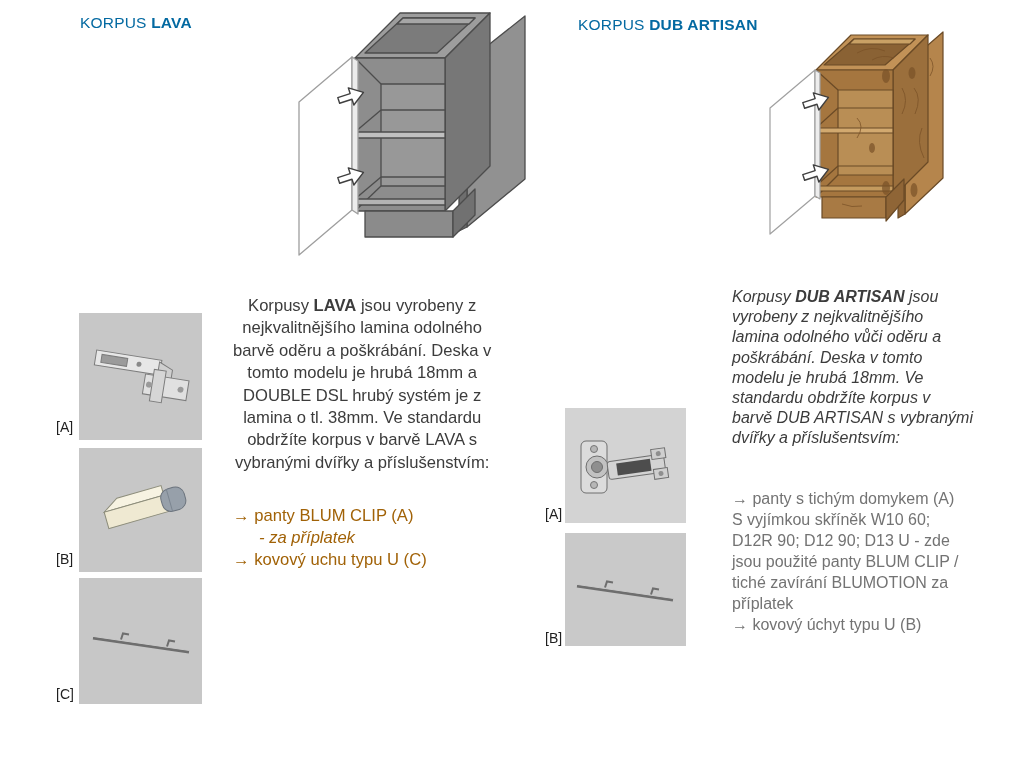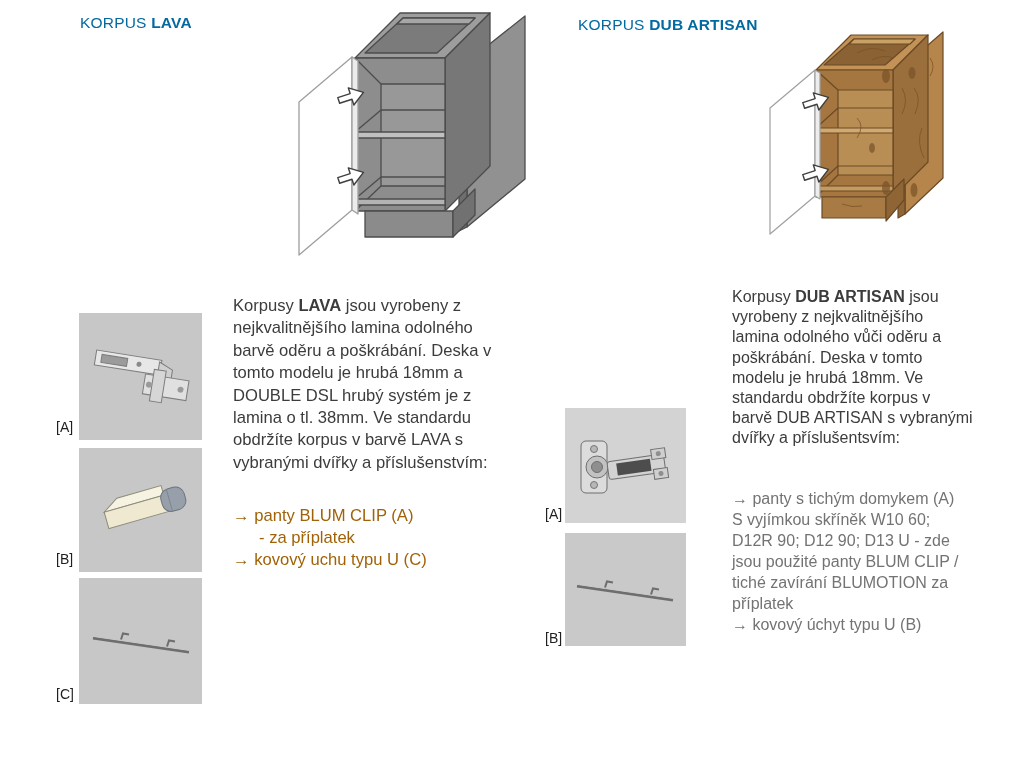--- a/index.html
+++ b/index.html
@@ -1,27 +1,27 @@
 <!DOCTYPE html>
 <html><head>
 <meta charset="utf-8">
 <style>
   html,body{margin:0;padding:0;background:#ffffff;}
   body{width:1024px;height:768px;position:relative;overflow:hidden;
        font-family:"Liberation Sans",sans-serif;color:#3a3a3a;}
   .abs{position:absolute;}
   .title{font-size:15.5px;color:#0369a1;letter-spacing:.2px;white-space:nowrap;}
   .title b{font-weight:700;}
-  .desc-l{font-size:16.6px;line-height:22.4px;color:#3c3c3c;}
-  .desc-r{font-size:16px;line-height:20.2px;color:#3c3c3c;}
+  .desc-l{font-size:16.6px;line-height:22.4px;color:#3c3c3c;text-align:center;}
+  .desc-r{font-size:16px;line-height:20.2px;color:#3c3c3c;font-style:italic;}
   .bul-l{font-size:16.6px;line-height:22.2px;color:#a16207;}
   .bul-r{font-size:16px;line-height:21px;color:#737373;}
   .ln{white-space:nowrap;}
   .ln b{font-weight:700;}
-  .indent{padding-left:26px;}
+  .indent{padding-left:26px;font-style:italic;}
   .hwbox{overflow:hidden;}
   .hwlabel{font-size:14px;color:#1f1f1f;white-space:nowrap;}
 </style>
 </head>
 <body>
 
 <div class="page">
 
   <div class="title abs" style="left:80px;top:14px">
     <span>KORPUS </span><b>LAVA</b>

